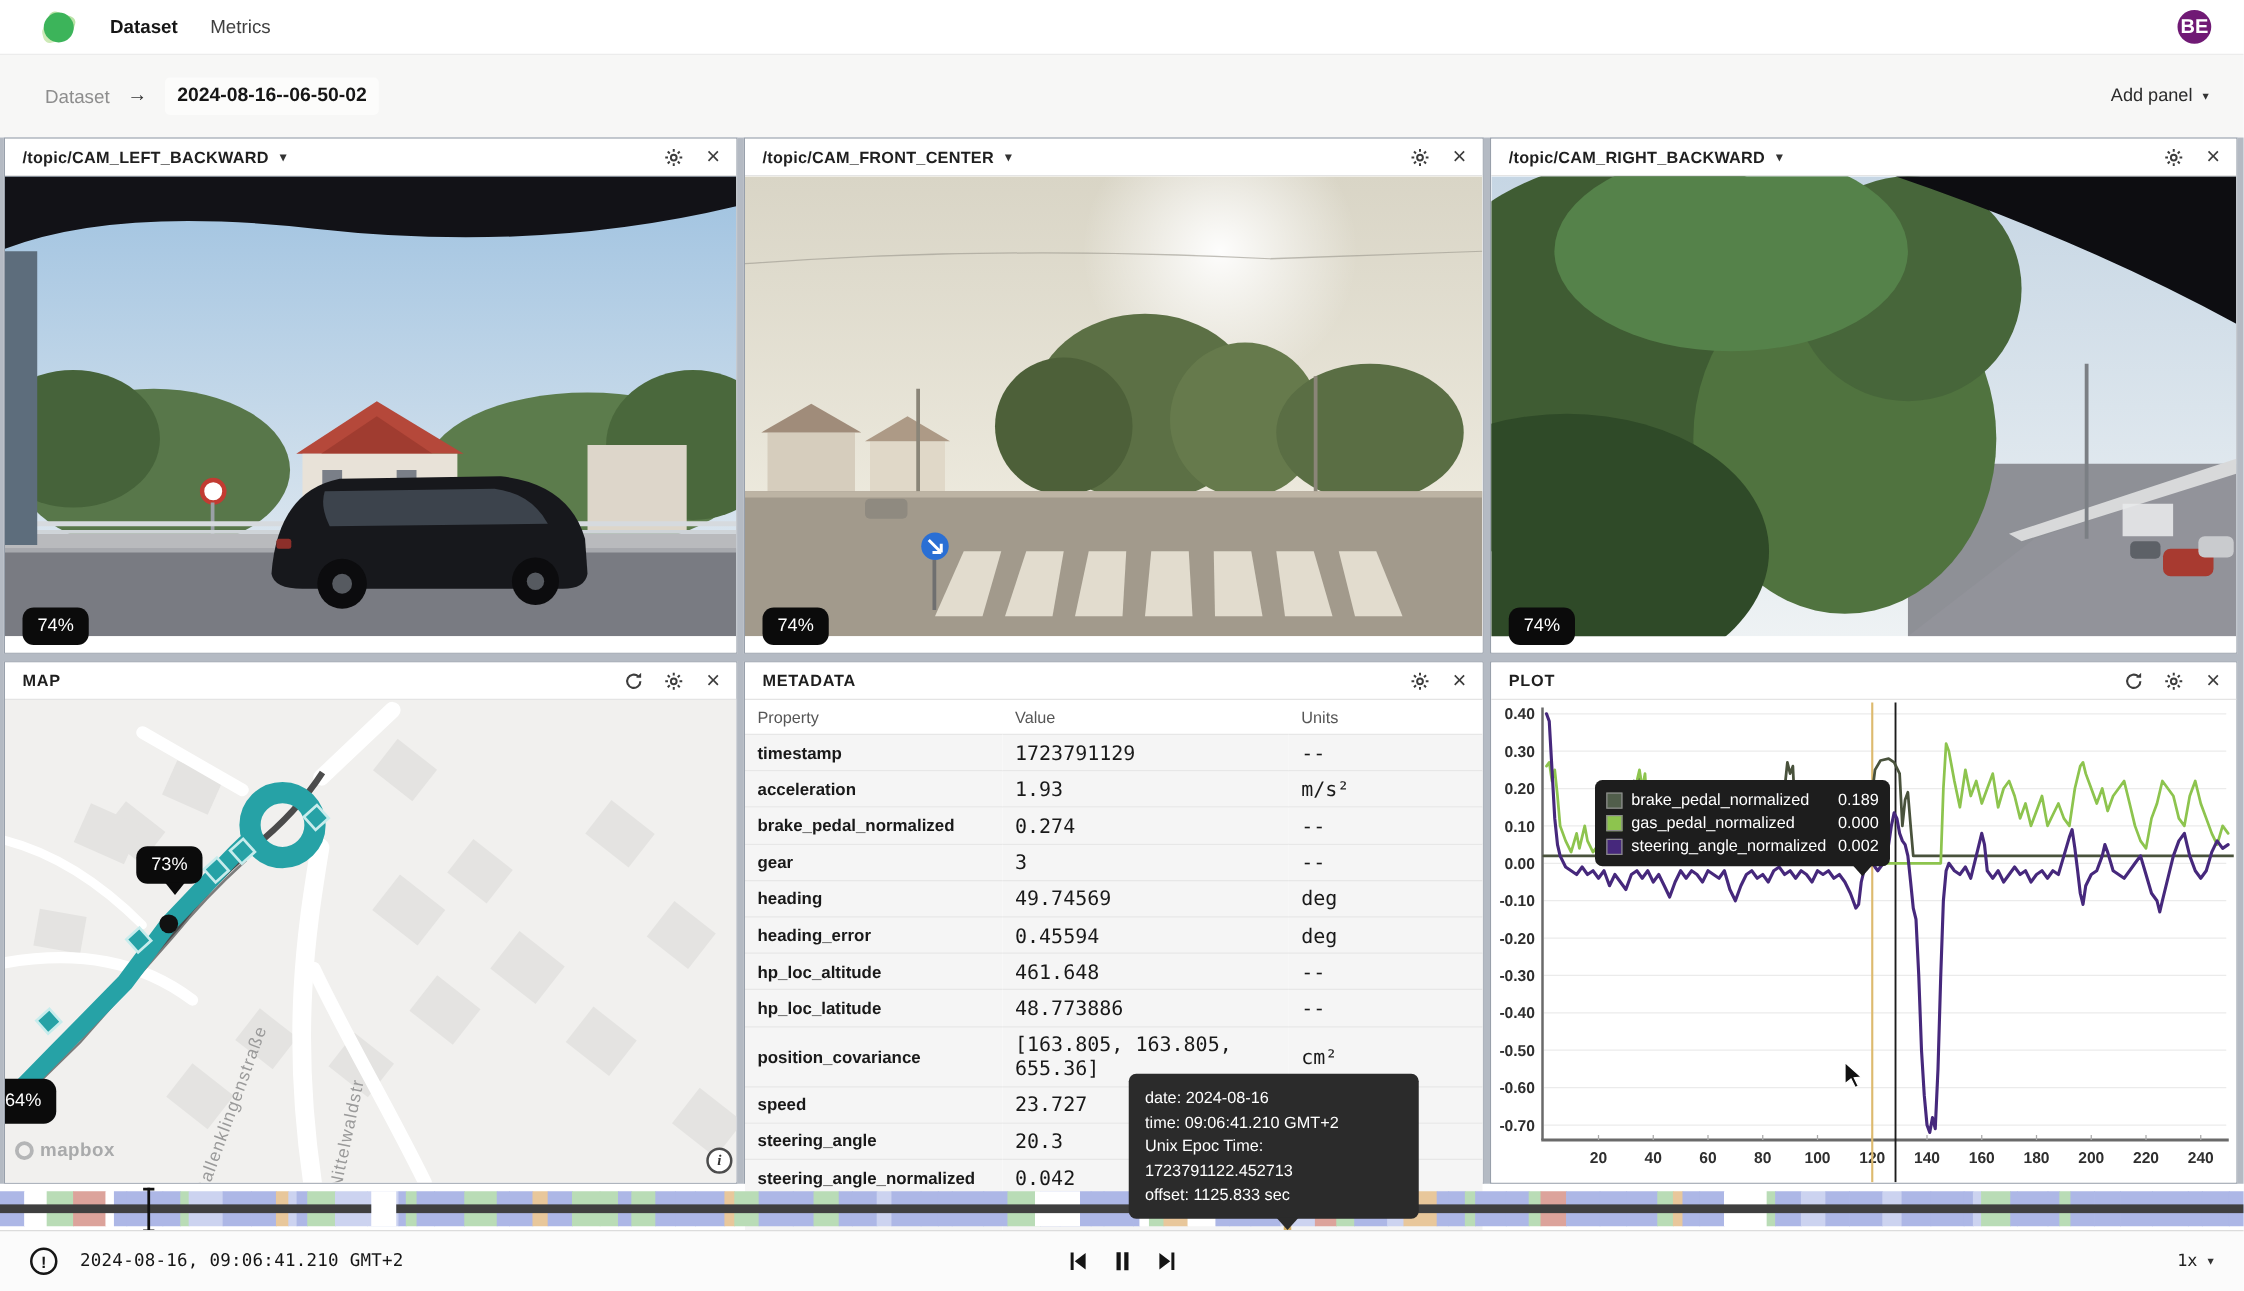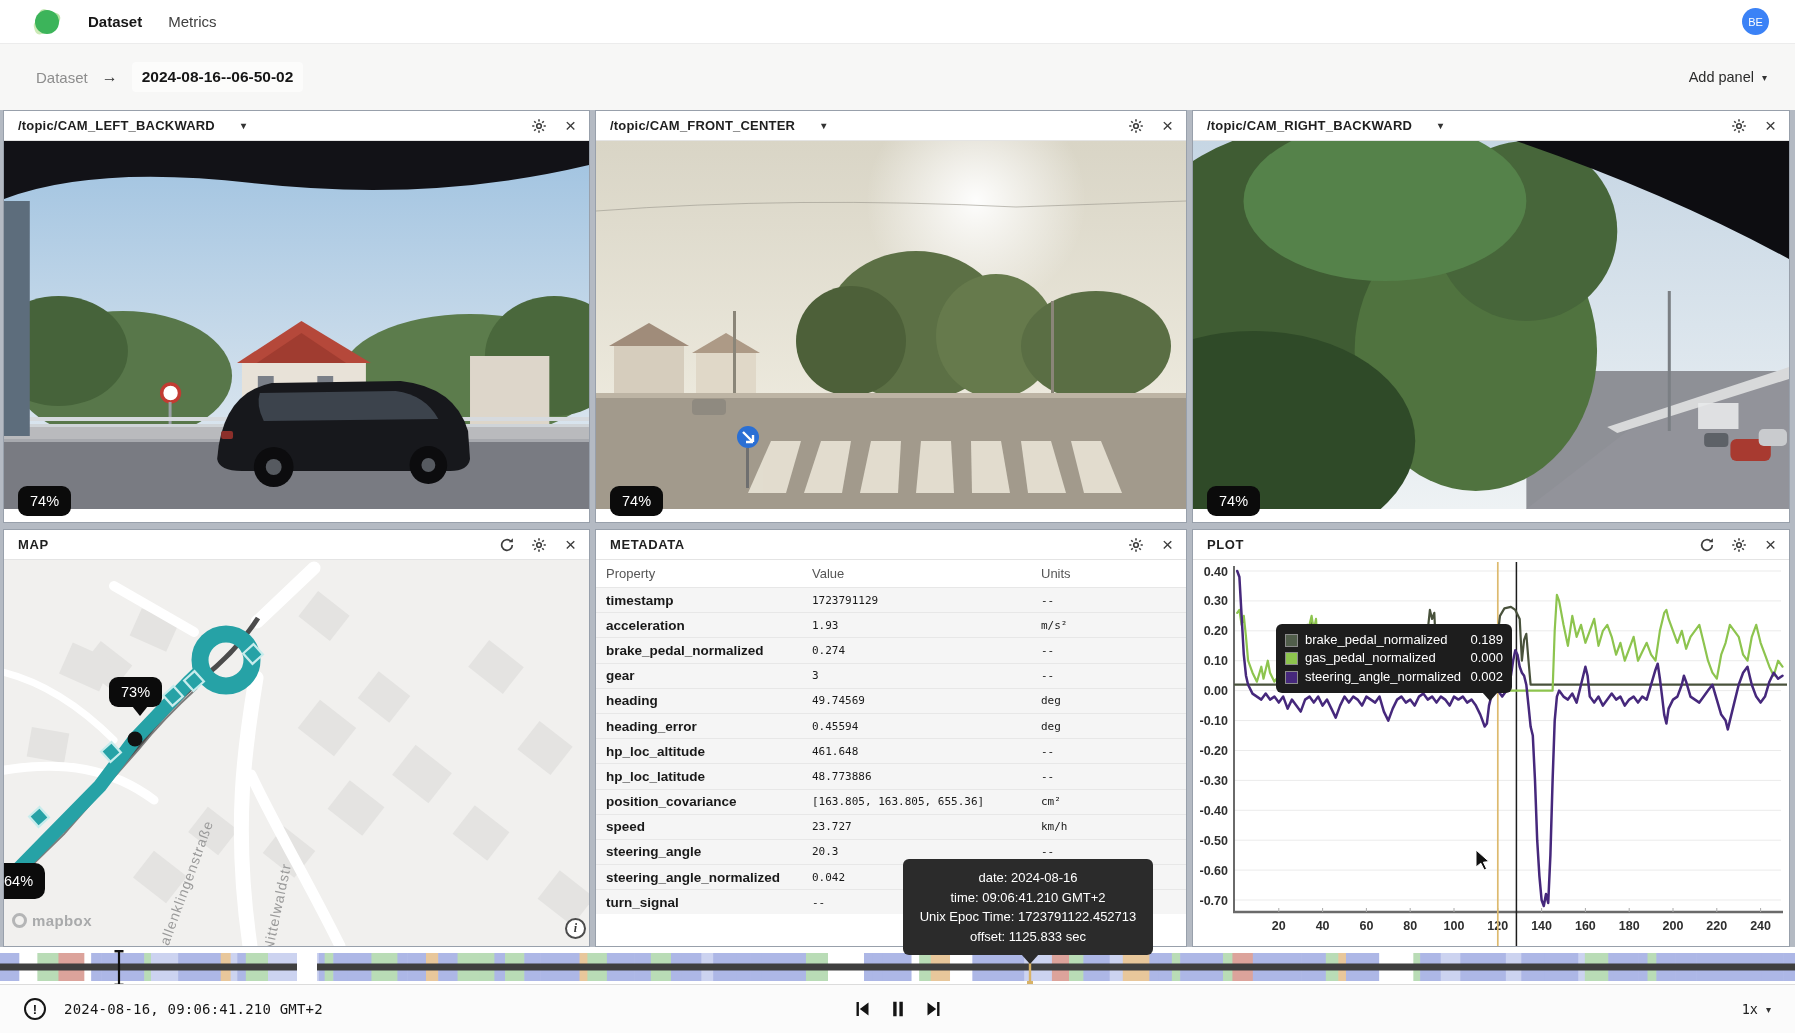--- a/index.html
+++ b/index.html
@@ -10,65 +10,65 @@
   
   .topnav { position:absolute; top:0; left:0; right:0; height:44px; background:#fff;
     border-bottom:1px solid #ececec; display:flex; align-items:center; padding:0 26px 0 32px; }
   .logo { position:relative; width:30px; height:26px; margin-right:26px; }
   .logo .leaf { position:absolute; width:22px; height:14px; border-radius:5px; background:#b9e3a6; }
   .logo .leaf.l1 { left:6px; top:2px; transform:rotate(18deg); }
   .logo .leaf.l2 { left:2px; top:10px; transform:rotate(-14deg); background:#cdeab7; }
   .logo .dot { position:absolute; left:3px; top:1px; width:24px; height:24px; border-radius:50%; background:#3cb45a; }
   .nav-item { font-size:15px; margin-right:26px; color:#404040; cursor:pointer; }
   .nav-item.active { color:#161616; font-weight:bold; }
-  .avatar { margin-left:auto; width:27px; height:27px; border-radius:50%; background:#3b82f6;
-    color:#fff; font-size:11px; font-weight:normal; display:flex; align-items:center; justify-content:center; }
+  .avatar { margin-left:auto; width:27px; height:27px; border-radius:50%; background:#701a75;
+    color:#fff; font-size:16px; font-weight:bold; display:flex; align-items:center; justify-content:center; }
 
   
   .subbar { position:absolute; top:44px; left:0; right:0; height:66px; background:#f7f7f6;
     display:flex; align-items:center; padding:0 28px 0 36px; }
   .crumb-root { color:#8d8d8d; font-size:15px; }
   .crumb-arrow { margin:0 14px; font-size:16px; color:#333; }
   .crumb-current { font-size:15.5px; font-weight:bold; color:#161616; background:#fcfcfb;
     padding:6px 10px; border-radius:4px; }
   .addpanel { margin-left:auto; font-size:14.5px; color:#2b2b2b; display:flex; align-items:center; gap:8px; cursor:pointer;justify-content:flex-end; }
   .caret { font-size:10px; color:#333; }
 
   
   .main { position:absolute; top:110px; left:0; width:1795px; height:837px; background:#b4bac3;
     padding:0 3px; display:grid; grid-template-columns:587px 592px 598px;
     grid-template-rows:413px 418px; gap:6px 5px; }
   .panel { background:#fff; border:1px solid #98a0ab; display:flex; flex-direction:column; position:relative; }
   .phead { height:30px; flex:0 0 30px; display:flex; align-items:center; padding:0 10px 0 14px;
     border-bottom:1px solid #e4e4e4; background:#fff; }
-  .ptitle { font-size:13px; font-weight:bold; color:#1f1f1f; letter-spacing:.2px; display:flex; align-items:center; gap:26px; cursor:pointer; }
+  .ptitle { font-size:13px; font-weight:bold; color:#1f1f1f; letter-spacing:.2px; display:flex; align-items:center; gap:9px; cursor:pointer; }
   .ptitle.upper { letter-spacing:.6px; }
   .picons { margin-left:auto; display:flex; align-items:center; gap:15px; }
   .ibtn { width:17px; height:17px; display:flex; align-items:center; justify-content:center; cursor:pointer; color:#3d3d3d; }
   .ibtn svg { display:block; }
   .xglyph { font-size:19px; line-height:15px; color:#3d3d3d; font-weight:normal; }
   .pbody { position:relative; flex:1; overflow:hidden; background:#fff; }
   .pbody.ovis { overflow:visible; }
 
   .cam-img { position:absolute; top:0; left:0; width:100%; height:368px; }
   .badge-dark { position:absolute; background:#0b0b0b; color:#fff; font-size:14.5px;
     padding:7px 12px; border-radius:9px; z-index:4; }
   .badge-cam { left:14px; bottom:6px; }
 
   
   .mono { font-family:"DejaVu Sans Mono",monospace; }
   table.meta { width:100%; border-collapse:collapse; table-layout:fixed; }
   table.meta th { text-align:left; font-size:13px; font-weight:normal; color:#565656; padding:6px 4px 6px 10px; background:#fff; }
   table.meta col.c1 { width:206px; } table.meta col.c2 { width:229px; }
   table.meta td { font-size:13px; color:#191919; padding:4.6px 4px 4.6px 10px; background:#f5f5f5; border-top:1px solid #e7e7e7; }
   table.meta td.prop { font-weight:bold; font-size:13.5px; }
-  table.meta td.val, table.meta td.unit { font-size:11px; }
-
-  .time-tip { position:absolute; left:307px; top:299px; width:250px; background:#2b2b2b; color:#fff;
-    border-radius:6px; padding:9px 13px; font-size:13px; line-height:1.5; z-index:9;text-align:center; }
+  table.meta td.val, table.meta td.unit { font-size:16px; }
+
+  .time-tip { position:absolute; left:307px; top:299px; width:232px; background:#2b2b2b; color:#fff;
+    border-radius:6px; padding:9px 13px; font-size:13px; line-height:1.5; z-index:9; }
   .time-tip .arrow { position:absolute; left:118px; bottom:-9px; width:0; height:0;
     border-left:9px solid transparent; border-right:9px solid transparent; border-top:10px solid #2b2b2b; }
 
   
   .plot-legend { position:absolute; left:83px; top:64px; width:236px; background:#1d1d1d; color:#fff;
     border-radius:6px; padding:7px 9px; z-index:8; }
   .plot-legend .row { display:flex; align-items:center; gap:7px; font-size:13px; line-height:1.42; }
   .plot-legend .sw { width:13px; height:13px; border:1px solid #8b8b8b; flex:0 0 13px; }
   .plot-legend .nm { flex:1; }
   .plot-legend .vl { text-align:right; }

